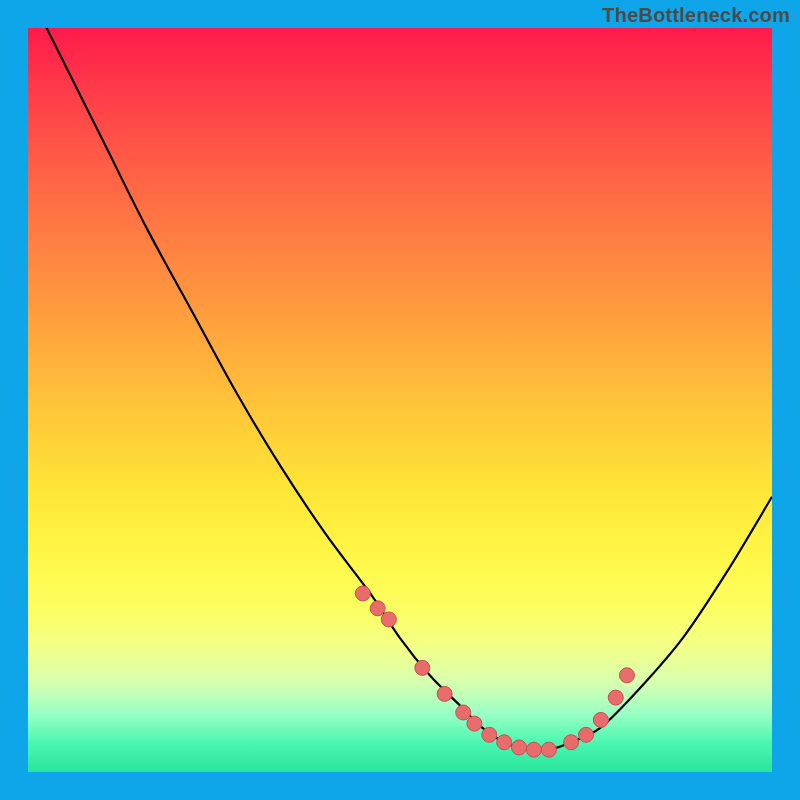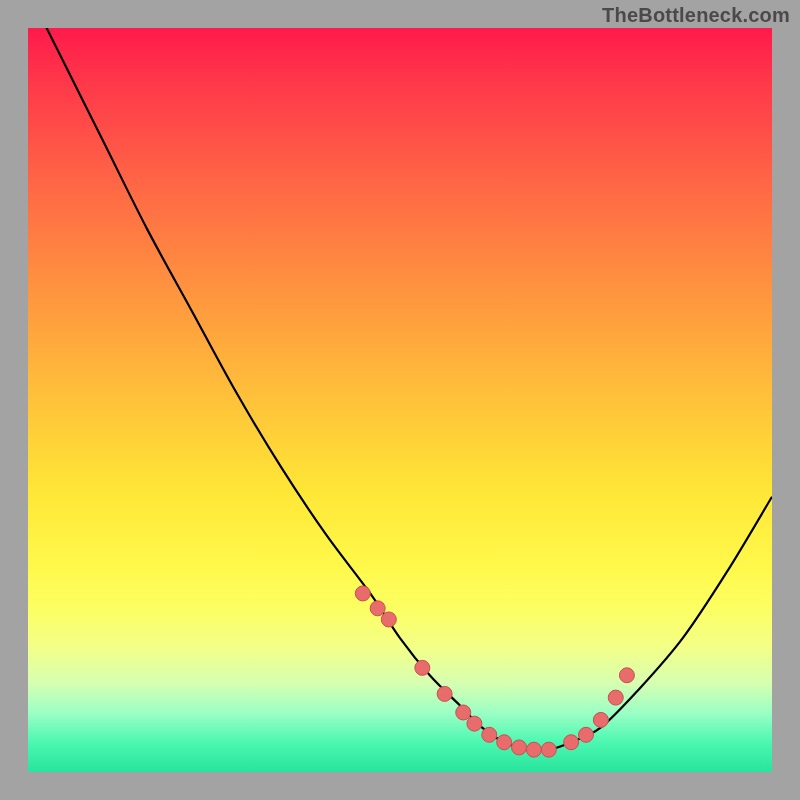--- a/index.html
+++ b/index.html
@@ -10,21 +10,21 @@
     background: #000;
     overflow: hidden;
     font-family: Arial, Helvetica, sans-serif;
   }
   .frame {
     position: absolute;
     top: 0;
     left: 0;
     width: 800px;
     height: 800px;
-    background: #a3a3a3;
+    background: #0ea5e9;
   }
   .watermark {
     position: absolute;
     top: 4px;
     right: 10px;
     color: #4a4a4a;
     font-size: 20px;
     font-weight: 600;
     letter-spacing: 0.2px;
     z-index: 10;

